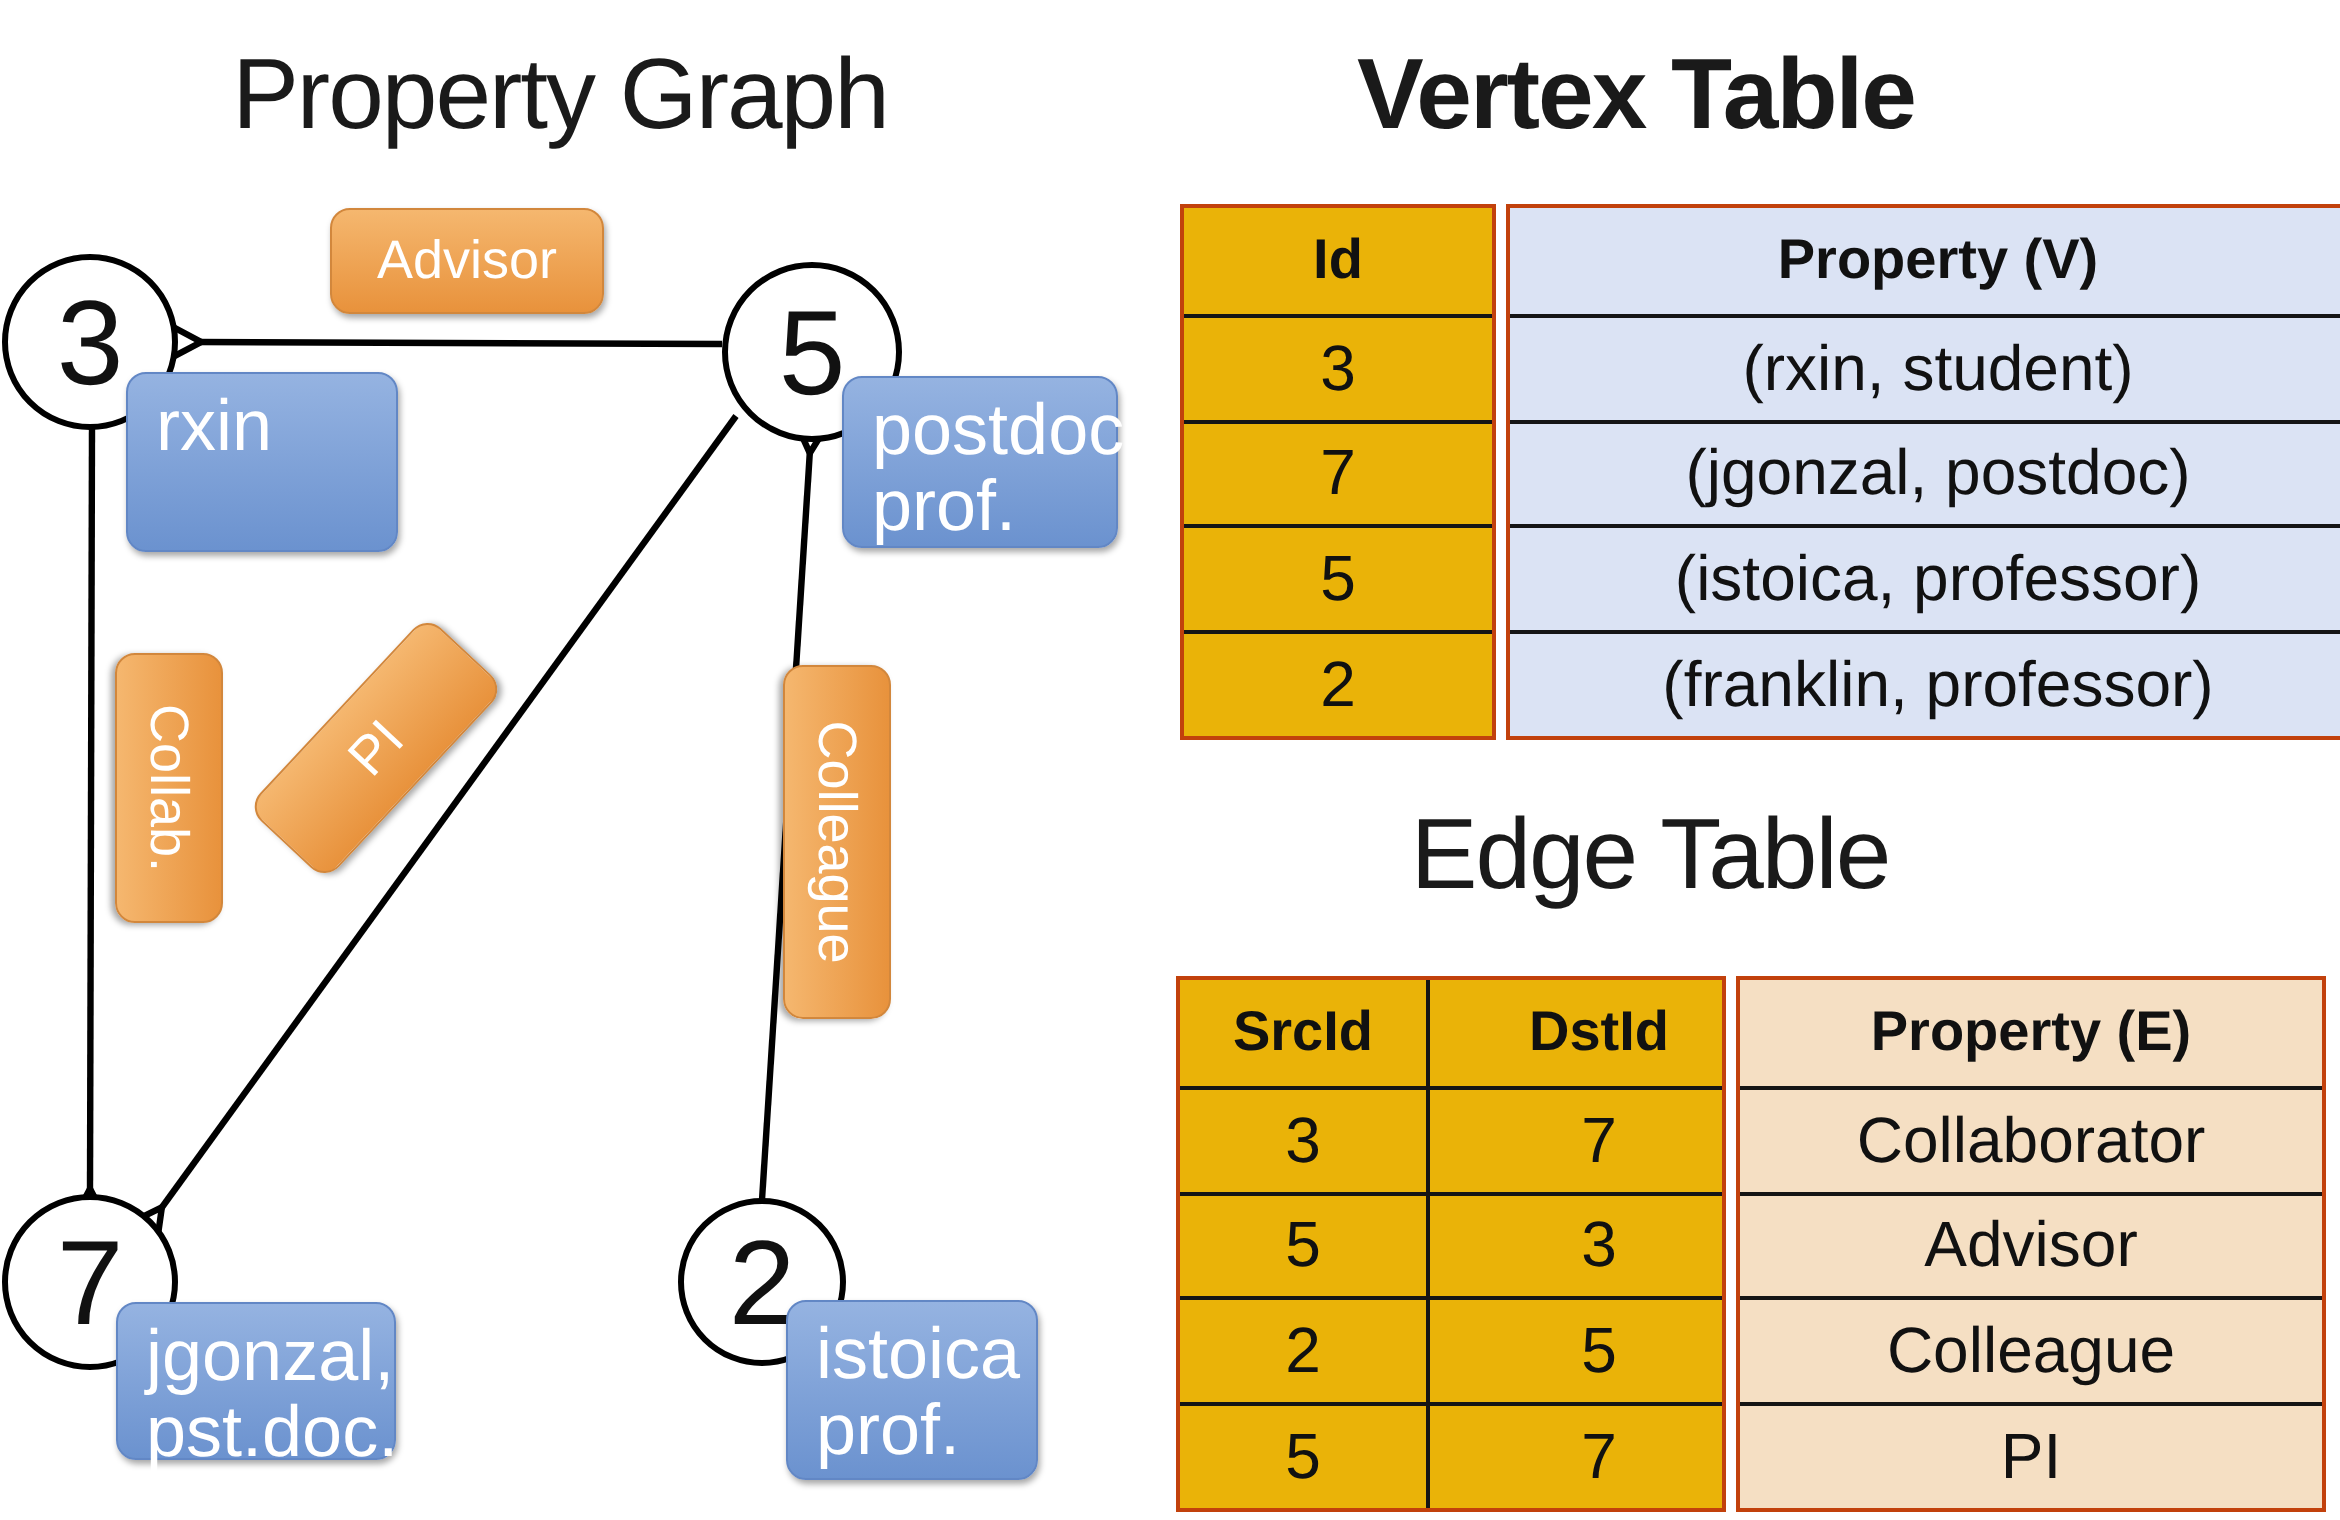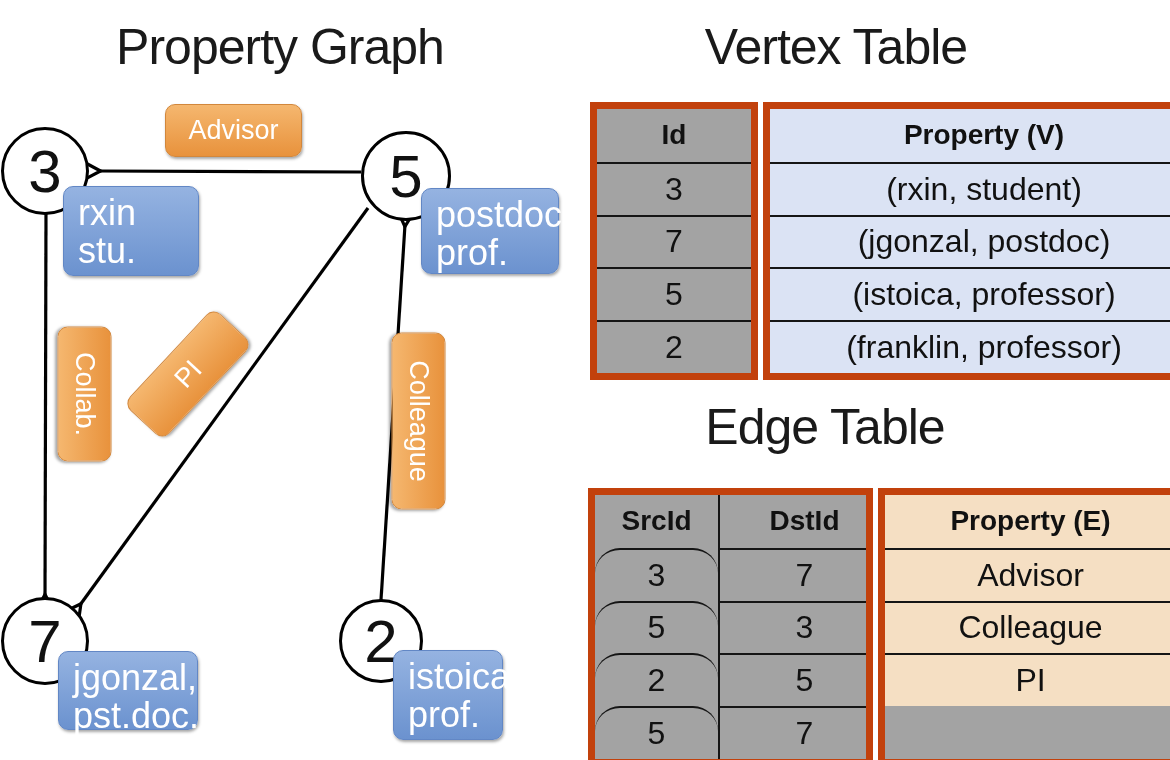--- a/index.html
+++ b/index.html
@@ -5,21 +5,21 @@
   html,body{margin:0;padding:0;}
   body{
     width:1170px;height:760px;position:relative;overflow:hidden;
     background:#ffffff;font-family:"Liberation Sans",sans-serif;color:#111;
   }
   .panel-title{
     position:absolute;font-size:50px;font-weight:300;letter-spacing:-1px;
     text-align:center;white-space:nowrap;color:#1a1a1a;
   }
   #graph-title{left:-10px;top:18px;width:580px;}
-  #vertex-title{left:576px;top:18px;width:520px;}
+  #vertex-title{left:558px;top:18px;width:520px;font-weight:bold;}
   #edge-title{left:565px;top:398px;width:520px;}
 
   
   #edge-svg{position:absolute;left:0;top:0;}
   .node-circle{
     position:absolute;box-sizing:border-box;background:#fff;
     border:3.5px solid #000;border-radius:50%;
     display:flex;align-items:center;justify-content:center;
     font-size:60px;font-weight:300;color:#111;
   }
@@ -47,40 +47,40 @@
     position:absolute;box-sizing:border-box;
     color:#fff;font-size:36px;line-height:38px;
     padding:7px 0 0 14px;
     background:linear-gradient(to bottom,#95b3e1,#6b92cf);
     border:1px solid #6287c5;border-radius:10px;
     box-shadow:1px 2px 3px rgba(0,0,0,.35);
   }
   #prop-3{left:63px;top:186px;width:136px;height:90px;}
   #prop-5{left:421px;top:188px;width:138px;height:86px;}
   #prop-7{left:58px;top:651px;width:140px;height:79px;}
-  #prop-2{left:393px;top:650px;width:110px;height:90px;}
+  #prop-2{left:393px;top:650px;width:126px;height:90px;}
 
   
   .tbl{position:absolute;display:flex;gap:5px;}
   #vertex-tbl{left:590px;top:102px;}
   #edge-tbl{left:588px;top:488px;}
-  .tcol{border:7px solid #c2410c;background:#a3a3a3;}
+  .tcol{border:2px solid #c2410c;background:#eab308;}
   .pair{display:flex;}
   .subcol2{border-left:2px solid #151515;}
   .tcell{
     box-sizing:border-box;height:52.8px;
     display:flex;align-items:center;justify-content:center;
     font-size:32px;font-weight:300;color:#111;
     border-top:2px solid #151515;white-space:nowrap;
   }
   .tcell:first-child{border-top:none;}
   .hdr{font-weight:bold;font-size:28px;}
   .w-id{width:154px;}
   .w-vprop{width:428px;}
-  .w-src{width:123px;border-radius:25px;}
+  .w-src{width:123px;}
   .w-dst{width:146px;padding-left:23px;}
   .w-eprop{width:291px;}
   .vprop-col .tcell{background:#dbe3f4;}
   .eprop-col .tcell{background:#f5dfc3;}
 </style>
 </head>
 <body>
 
 <div class="panel-title" id="graph-title">Property Graph</div>
 
@@ -117,21 +117,20 @@
 </div>
 <div class="badge-orange" id="label-pi">
   <span>PI</span>
 </div>
 <div class="badge-orange" id="label-colleague">
   <span>Colleague</span>
 </div>
 
 <div class="badge-blue" id="prop-3">
   <div>rxin</div>
-  <div>stu.</div>
 </div>
 <div class="badge-blue" id="prop-5">
   <div>postdoc,</div>
   <div>prof.</div>
 </div>
 <div class="badge-blue" id="prop-7">
   <div>jgonzal,</div>
   <div>pst.doc.</div>
 </div>
 <div class="badge-blue" id="prop-2">
@@ -172,17 +171,18 @@
     <div class="subcol2">
       <div class="tcell hdr w-dst">DstId</div>
       <div class="tcell w-dst">7</div>
       <div class="tcell w-dst">3</div>
       <div class="tcell w-dst">5</div>
       <div class="tcell w-dst">7</div>
     </div>
   </div>
   <div class="tcol eprop-col">
     <div class="tcell hdr w-eprop">Property (E)</div>
+    <div class="tcell w-eprop">Collaborator</div>
     <div class="tcell w-eprop">Advisor</div>
     <div class="tcell w-eprop">Colleague</div>
     <div class="tcell w-eprop">PI</div>
   </div>
 </div>
 
 </body></html>

